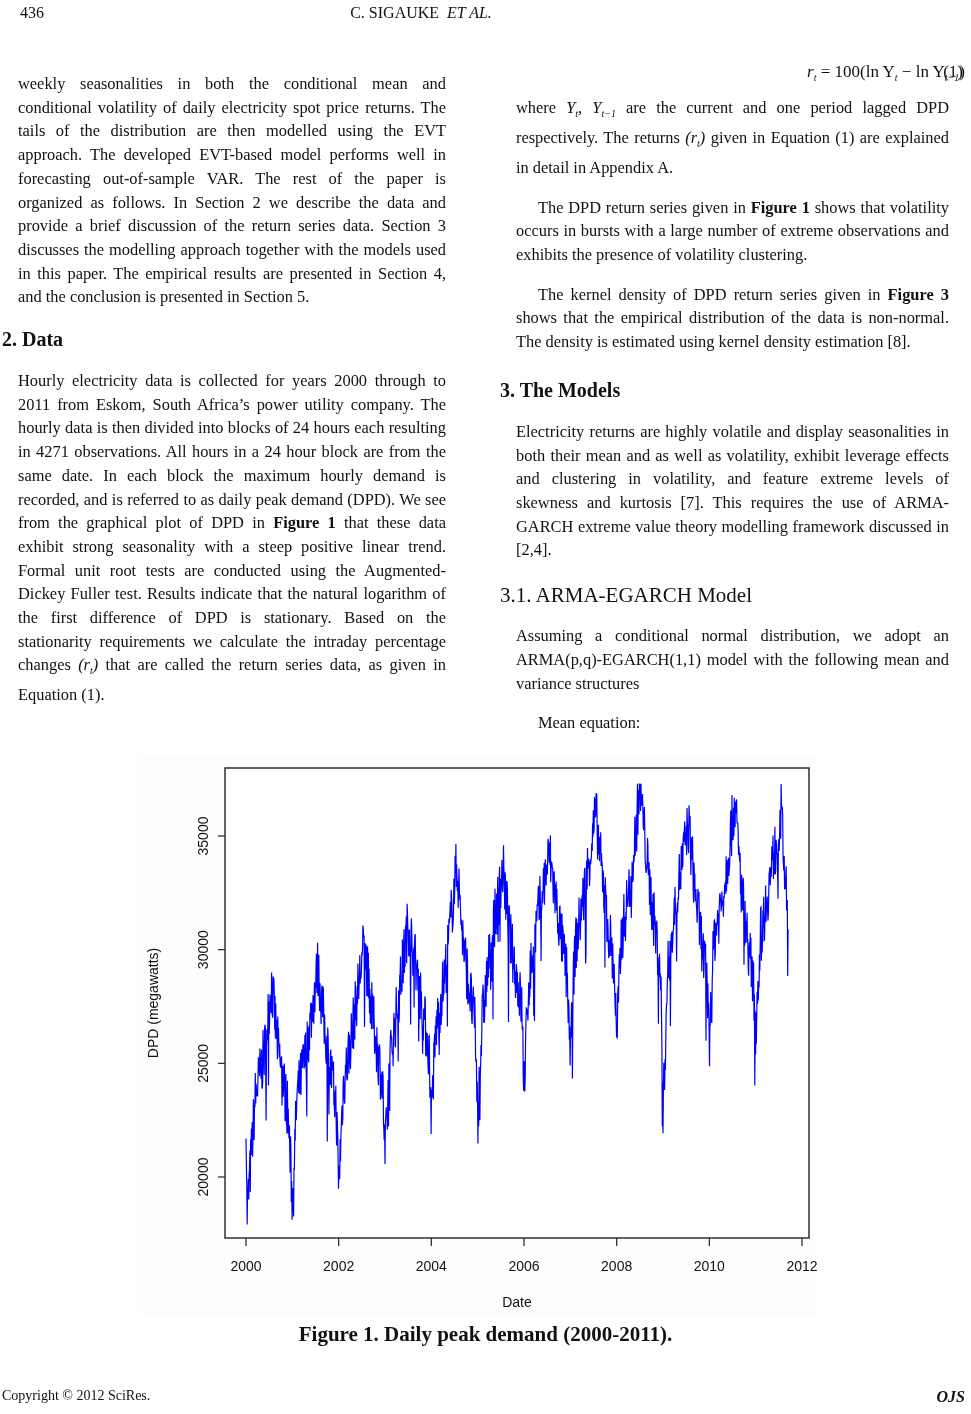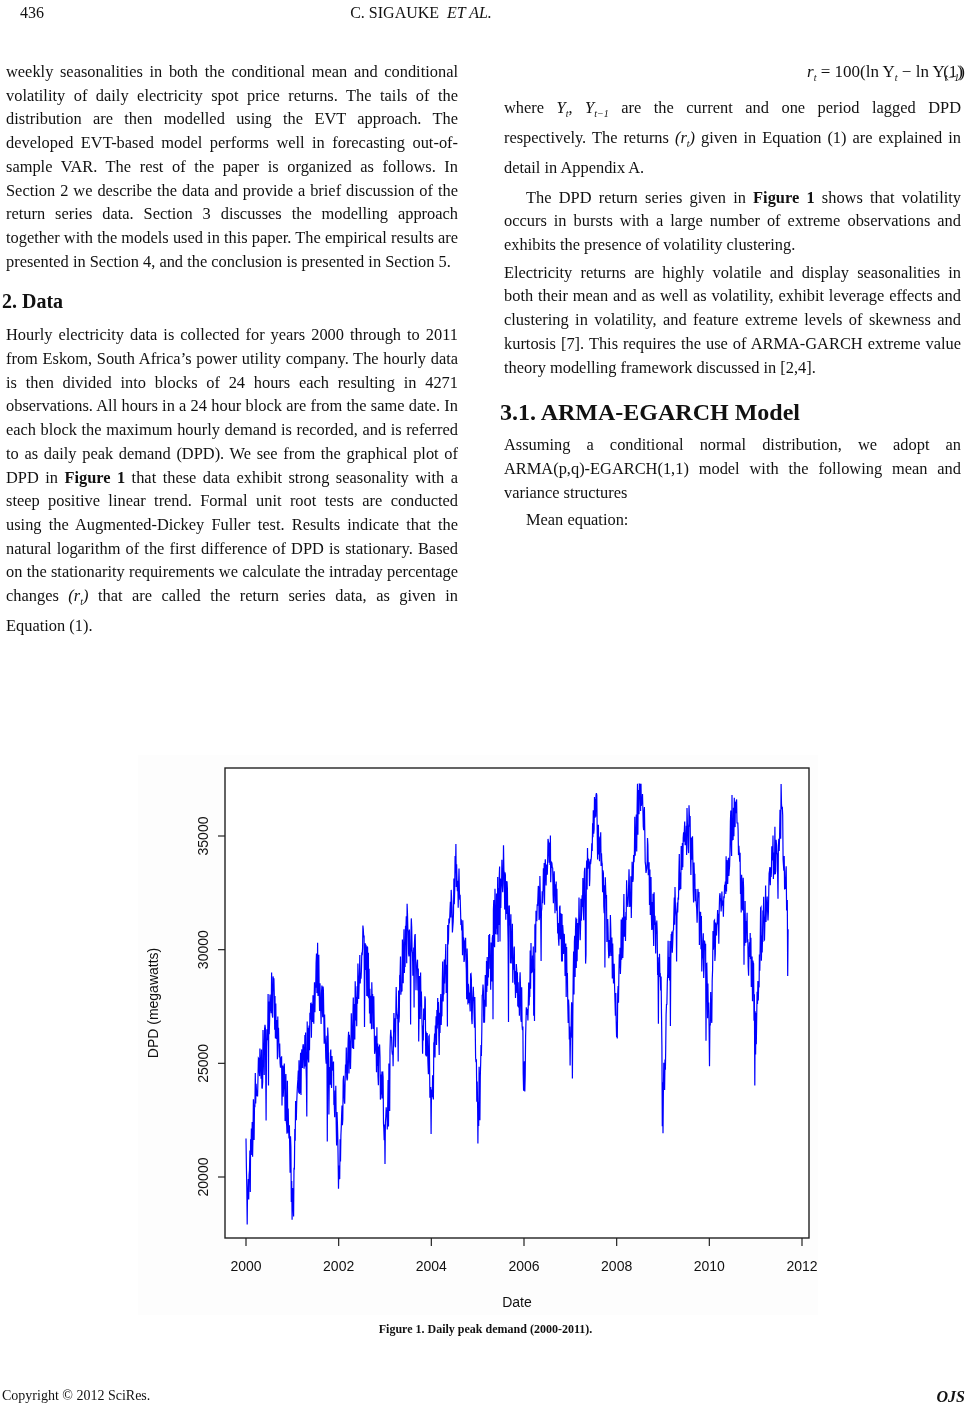--- a/index.html
+++ b/index.html
@@ -3,33 +3,33 @@
 <meta charset="utf-8">
 <style>
   html, body { margin: 0; padding: 0; background: #ffffff; }
   body { width: 971px; height: 1414px; position: relative; overflow: hidden;
          font-family: "Liberation Serif", "DejaVu Serif", serif; color: #111; }
   .abs { position: absolute; }
   .header-page { left: 20px; top: 4px; font-size: 16px; }
   .header-authors { left: 0; width: 842px; top: 4px; text-align: center; font-size: 16px; }
   .header-authors i { font-style: italic; }
   .col { position: absolute; font-size: 16.4px; line-height: 23.7px; text-align: justify; }
-  .col p { margin: 4px; }
+  .col p { margin: 16px; }
   .col-left { left: 2px; top: 56px; width: 460px; }
   .col-right { left: 500px; top: 56px; width: 465px; }
   .h2 { font-weight: bold; font-size: 20px; margin: 14px 0 8px 0; line-height: 28px; }
-  .h3 { font-weight: bold; font-size: 24px; margin: 0 0 8px 0; line-height: 26px; }
+  .h3 { font-weight: normal; font-size: 21px; margin: 0 0 8px 0; line-height: 26px; }
   .indent { text-indent: 22px; }
   .b { font-weight: bold; }
   .eq { position: relative; height: 32px; text-align: right; font-size: 17px; line-height: 32px; }
   .eq .num { position: absolute; right: 2px; top: 0; }
   .math { font-style: italic; }
   sub { font-size: 10px; }
   .figure { position: absolute; left: 138px; top: 755px; width: 680px; height: 560px; background: #fdfdfd; }
-  .caption { position: absolute; left: 0; width: 971px; top: 1322px; text-align: center; font-weight: bold; font-size: 12px; }
+  .caption { position: absolute; left: 0; width: 971px; top: 1322px; text-align: center; font-weight: bold; font-size: 21px; }
   .footer-left { position: absolute; left: 2px; top: 1388px; font-size: 14px; }
   .footer-right { position: absolute; right: 6px; top: 1388px; font-size: 16px; font-weight: bold; font-style: italic; }
   svg text { font-family: "Liberation Sans", "DejaVu Sans", sans-serif; }
 </style>
 </head>
 <body>
 
 <div class="abs header-page">436</div>
 <div class="abs header-authors"><span>C. SIGAUKE</span>&nbsp;&nbsp;<i>ET   AL.</i></div>
 
@@ -39,20 +39,22 @@
   <p><span>Hourly electricity data is collected for years 2000 through to 2011 from Eskom, South Africa’s power utility company. The hourly data is then divided into blocks of 24 hours each resulting in 4271 observations. All hours in a 24 hour block are from the same date. In each block the maximum hourly demand is recorded, and is referred to as daily peak demand (DPD). We see from the graphical plot of DPD in </span><span class="b">Figure 1</span><span> that these data exhibit strong seasonality with a steep positive linear trend. Formal unit root tests are conducted using the Augmented-Dickey Fuller test. Results indicate that the natural logarithm of the first difference of DPD is stationary. Based on the stationarity requirements we calculate the intraday percentage changes </span><span class="math"><span>(r</span><sub>t</sub><span>)</span></span><span> that are called the return series data, as given in Equation (1).</span></p>
 </div>
 
 <div class="col col-right">
   <div class="eq">
     <span class="math">r</span><sub class="math">t</sub><span> = 100(ln Y</span><sub class="math">t</sub><span> − ln Y</span><sub class="math">t−1</sub><span>)</span>
     <span class="num">(1)</span>
   </div>
   <p style="margin-top:8px"><span>where </span><span class="math">Y</span><sub class="math">t</sub><span>, </span><span class="math">Y</span><sub class="math">t−1</sub><span> are the current and one period lagged DPD respectively. The returns </span><span class="math">(r</span><sub class="math">t</sub><span class="math">)</span><span> given in Equation (1) are explained in detail in Appendix A.</span></p>
   <p class="indent" style="margin-top:6px"><span>The DPD return series given in </span><span class="b">Figure 1</span><span> shows that volatility occurs in bursts with a large number of extreme observations and exhibits the presence of volatility clustering.</span></p>
+  <p class="indent" style="margin-top:6px"><span>The kernel density of DPD return series given in </span><span class="b">Figure 3</span><span> shows that the empirical distribution of the data is non-normal. The density is estimated using kernel density estimation [8].</span></p>
+  <div class="h2" style="margin-top:22px">3. The Models</div>
   <p>Electricity returns are highly volatile and display seasonalities in both their mean and as well as volatility, exhibit leverage effects and clustering in volatility, and feature extreme levels of skewness and kurtosis [7]. This requires the use of ARMA-GARCH extreme value theory modelling framework discussed in [2,4].</p>
   <div class="h3" style="margin-top:20px">3.1. ARMA-EGARCH Model</div>
   <p>Assuming a conditional normal distribution, we adopt an ARMA(p,q)-EGARCH(1,1) model with the following mean and variance structures</p>
   <p class="indent">Mean equation:</p>
 </div>
 
 <div class="figure">
   <svg id="chart" width="680" height="560" viewBox="0 0 680 560">
     <rect x="87" y="13" width="584" height="470" fill="#ffffff" stroke="#222" stroke-width="1.4"></rect>
     <g id="yaxis">

